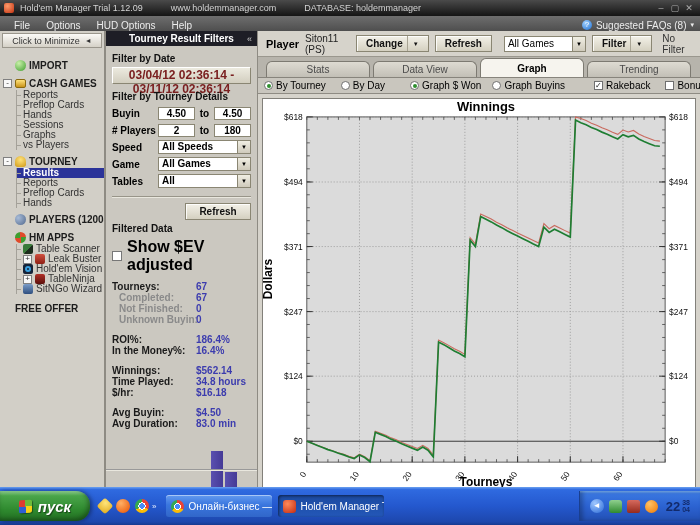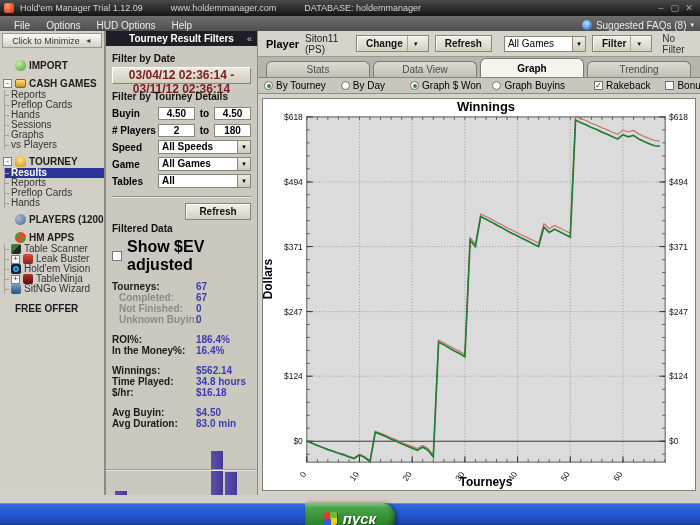--- a/index.html
+++ b/index.html
@@ -36,21 +36,21 @@
   .ic-cash   { background:linear-gradient(#ffe27a,#c9941a); border:1px solid #8a6a10; height:9px; }
   .ic-trophy { background:radial-gradient(circle at 50% 35%,#ffe27a,#d09a18); border-radius:50% 50% 25% 25%; }
   .ic-players{ background:radial-gradient(circle at 30% 35%,#a8bcd8,#51688c); border-radius:50%; }
   .ic-hmapps { background:conic-gradient(#e04a2a 0 25%,#3f9e2f 25% 50%,#e04a2a 50% 75%,#3f9e2f 75%); border-radius:50%; }
   .ic-scanner{ background:linear-gradient(135deg,#3a7a3a 50%,#1c2c1c 50%); }
   .ic-leak   { background:linear-gradient(#d05040,#8e1f14); }
   .ic-vision { background:#142238; }
   .ic-vision::after { content:""; position:absolute; inset:2px; border:2px solid #39a0e0; border-radius:50%; }
   .ic-ninja  { background:linear-gradient(#b03028,#5c100c); }
   .ic-sitngo { background:linear-gradient(#7a9cc8,#2e4e7e); }
-  .si-items { margin-left:1px; border-left:1px solid #a4a199; }
+  .si-items { margin-left:13px; border-left:1px solid #a4a199; }
   .si-item { height:10px; line-height:10px; display:flex; align-items:center; gap:3px; padding-left:6px; position:relative; font-size:10px; color:#333; white-space:nowrap; }
   .si-item::before { content:""; position:absolute; left:0; top:5px; width:4px; height:1px; background:#a4a199; }
   .si-item.selected { background:#2b3399; color:#fff; font-weight:bold; }
   .s-grp.freeoffer { margin-top:8px; }
 
   
   .filterpanel { width:152px; background:#cbc8c0; border-right:1px solid #8e8b83; flex:none; position:relative; overflow:hidden; }
   .fp-header { height:15px; background:#1e1e26; color:#fff; font-weight:bold; font-size:10px; display:flex; align-items:center; justify-content:center; position:relative; }
   .fp-collapse { position:absolute; right:5px; font-weight:normal; font-size:9px; color:#ccc; }
   .fp-body { padding:4px 6px; }
@@ -93,21 +93,21 @@
   .tab { width:104px; height:16px; border:1px solid #7d7a72; border-bottom:none; border-radius:6px 6px 0 0; background:linear-gradient(#dedbd2,#c2bfb6); font-size:10px; color:#4a4a4a; display:flex; align-items:center; justify-content:center; }
   .tab.active { background:#f6f4ee; font-weight:bold; color:#000; height:19px; }
   .optrow { height:16px; background:#c9c6be; border-bottom:1px solid #8e8b83; display:flex; align-items:center; font-size:10px; padding:0 4px; gap:3px; overflow:hidden; white-space:nowrap; flex:none; }
   .radio { width:9px; height:9px; border-radius:50%; background:#fff; border:1px solid #6f6f6f; position:relative; flex:none; }
   .radio.on::after { content:""; position:absolute; inset:1.5px; border-radius:50%; background:#2f8f2f; }
   .cb { width:9px; height:9px; background:#fff; border:1px solid #6f6f6f; font-size:8px; line-height:8px; text-align:center; color:#222; flex:none; }
   .chartpanel { flex:1; margin:4px; background:#fff; border:1px solid #82807a; position:relative; overflow:hidden; }
   .chartpanel svg { position:absolute; inset:0; width:100%; height:100%; }
 
   
-  .taskbar { position:absolute; left:0; right:0; bottom:0; height:22px; background:linear-gradient(180deg,#6ba1f0 0%,#2f6ae0 7%,#2458ce 50%,#1d47ad 92%,#16398f 100%); display:flex; align-items:center;flex-direction:column; }
+  .taskbar { position:absolute; left:0; right:0; bottom:0; height:38px; background:linear-gradient(180deg,#6ba1f0 0%,#2f6ae0 7%,#2458ce 50%,#1d47ad 92%,#16398f 100%); display:flex; align-items:center; }
   .startbtn { width:90px; height:30px; border-radius:0 14px 14px 0; background:linear-gradient(180deg,#8fce8f 0%,#4aa54a 16%,#2f8a2f 62%,#237023 100%); box-shadow:inset -2px -2px 5px rgba(0,0,0,.35), 2px 0 4px rgba(0,0,0,.4); color:#fff; font-size:15px; font-weight:bold; font-style:italic; display:flex; align-items:center; justify-content:center; gap:6px; text-shadow:1px 1px 1px rgba(0,0,0,.5); flex:none; }
   .winflag { width:13px; height:13px; border-radius:2px; background:conic-gradient(#6cbb3c 0 25%,#f7d117 25% 50%,#2f5fd4 50% 75%,#e03c31 75%); transform:skewY(-4deg); box-shadow:1px 1px 1px rgba(0,0,0,.4); flex:none; }
   .quicklaunch { display:flex; align-items:center; gap:5px; padding:0 7px 0 9px; flex:none; }
   .ql { width:14px; height:14px; border-radius:50%; flex:none; }
   .ql-yellow { background:radial-gradient(circle at 35% 30%,#ffe57a,#e0a818); border-radius:3px; transform:rotate(45deg); width:12px; height:12px; }
   .ql-opera  { background:radial-gradient(circle at 35% 30%,#ffb066,#e85000); }
   .ql-chrome, .tw-chrome { background:radial-gradient(circle at 50% 50%,#4a8cf7 0 29%,#fff 29% 38%,transparent 38%),conic-gradient(#ea4335 0 33%,#fbbc05 33% 66%,#34a853 66%); border-radius:50%; }
   .ql-more { color:#e8f0ff; font-size:8px; align-self:flex-start; margin:3px 0 0 -2px; }
   .taskwin { width:106px; height:22px; margin:0 3px; border-radius:3px; background:linear-gradient(#639af0,#3a76de 45%,#3166c9); box-shadow:inset 0 1px 0 rgba(255,255,255,.45); color:#fff; font-size:10px; display:flex; align-items:center; gap:4px; padding:0 5px; overflow:hidden; white-space:nowrap; flex:none; }
   .taskwin.active { background:linear-gradient(#1c4aa0,#2357b8); box-shadow:inset 1px 1px 3px rgba(0,0,0,.55); }

